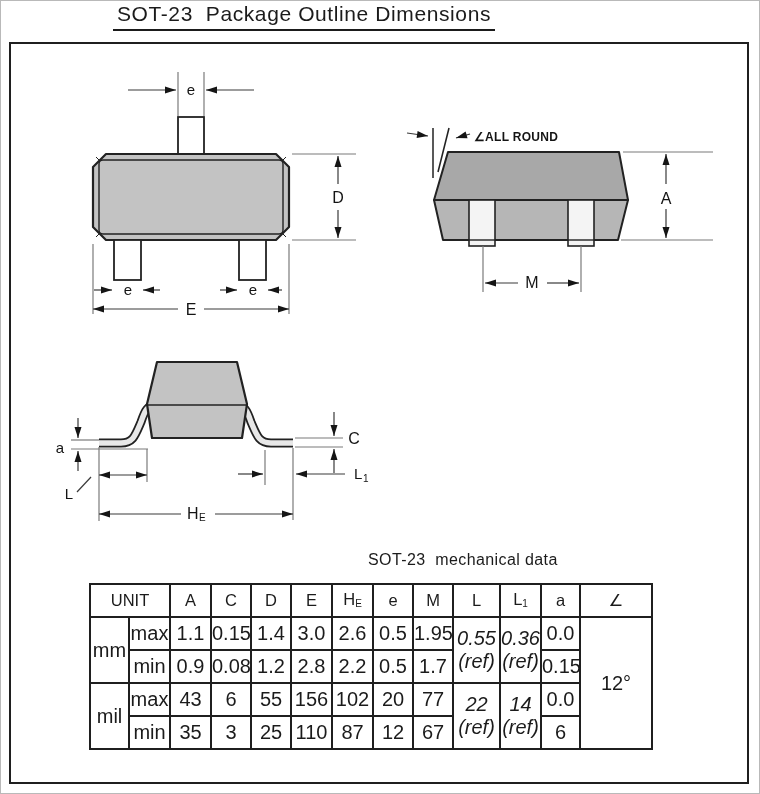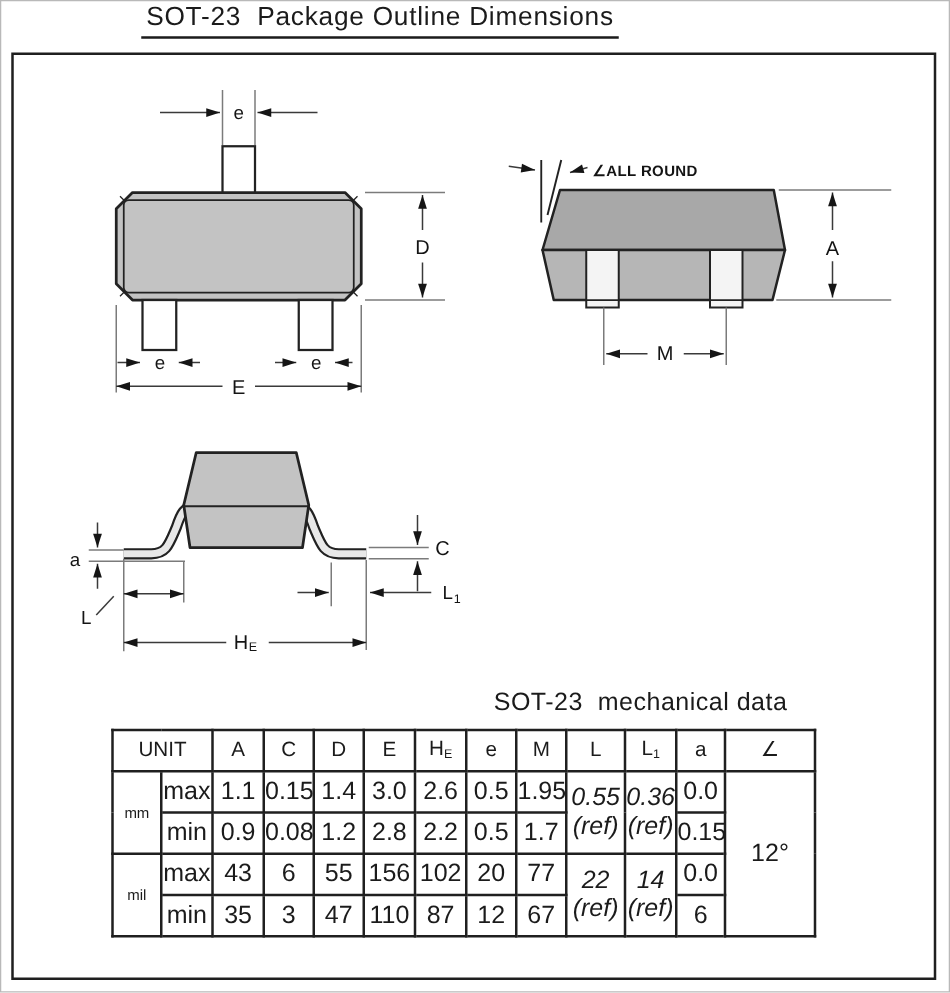--- a/index.html
+++ b/index.html
@@ -20,32 +20,32 @@
   svg.drawings{position:absolute;left:0;top:0;}
   svg text{fill:#141414;}
   .dim{stroke:#7b7b7b;stroke-width:1.2;}
   .dimd{stroke:#3a3a3a;stroke-width:1.2;}
   .edge{stroke:#222;fill:none;}
   .lbl{font-size:16px;}
   .lbls{font-size:15px;}
   .sublbl{font-size:10px;}
   .note{font-size:12px;font-weight:600;letter-spacing:.3px;}
   .table-title{
-    position:absolute;left:384px;top:507px;font-size:20px;white-space:pre;letter-spacing:.4px;
+    position:absolute;left:357px;top:507px;font-size:16px;white-space:pre;letter-spacing:.4px;
   }
   table.mech{
     position:absolute;left:78px;top:539px;width:562px;
     border-collapse:collapse;table-layout:fixed;
   }
   table.mech th, table.mech td{
     border:2px solid #1f1f1f;text-align:center;vertical-align:middle;
     font-size:20px;font-weight:normal;padding:0;height:31px;line-height:1.05;
   }
   table.mech th{font-size:16.5px;margin-top:18px;}
-  table.mech .unitname{font-size:12px;margin-left:32px;}
+  table.mech .unitname{font-size:20px;margin-left:32px;}
   table.mech .sub{font-size:10px;vertical-align:-2px;}
   table.mech .refcell div{line-height:1.15;font-style:italic;}
 </style>
 </head>
 <body>
 
 <div class="title-wrap">
   <span class="page-title">SOT-23  Package Outline Dimensions</span>
 </div>
 
@@ -262,21 +262,21 @@
       <td rowspan="2" class="refcell">
         <div>14</div>
             <div>(ref)</div>
       </td>
       <td>0.0</td>
     </tr>
     <tr>
       <td>min</td>
       <td>35</td>
       <td>3</td>
-      <td>47</td>
+      <td>25</td>
       <td>110</td>
       <td>87</td>
       <td>12</td>
       <td>67</td>
       <td>6</td>
     </tr>
   </tbody>
     </table>
 </div>
 

